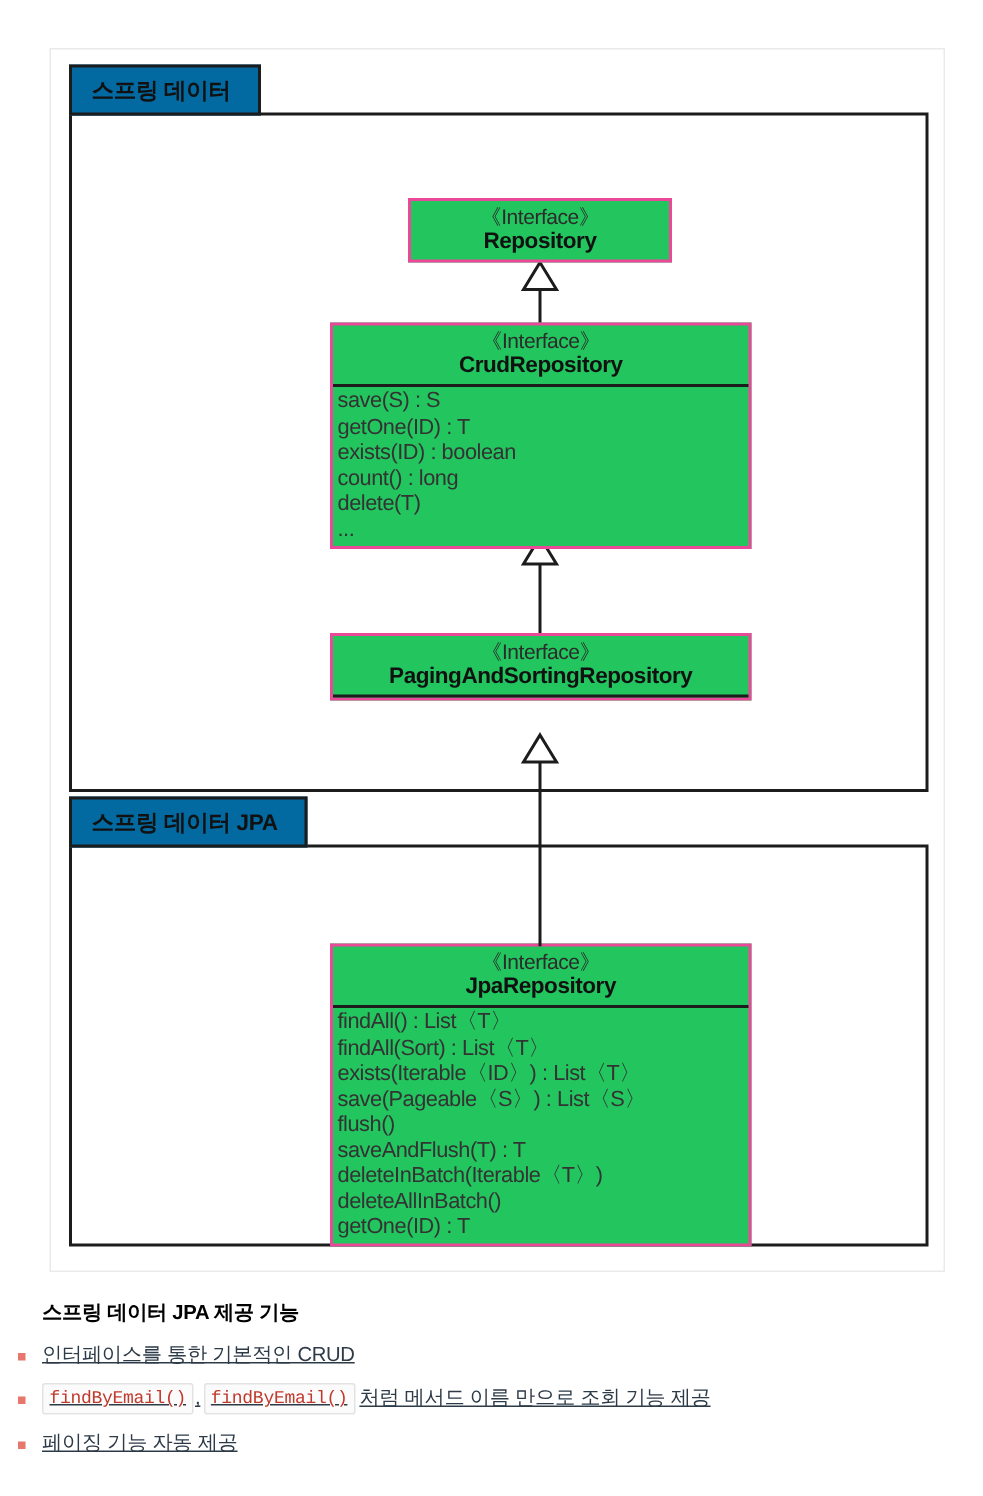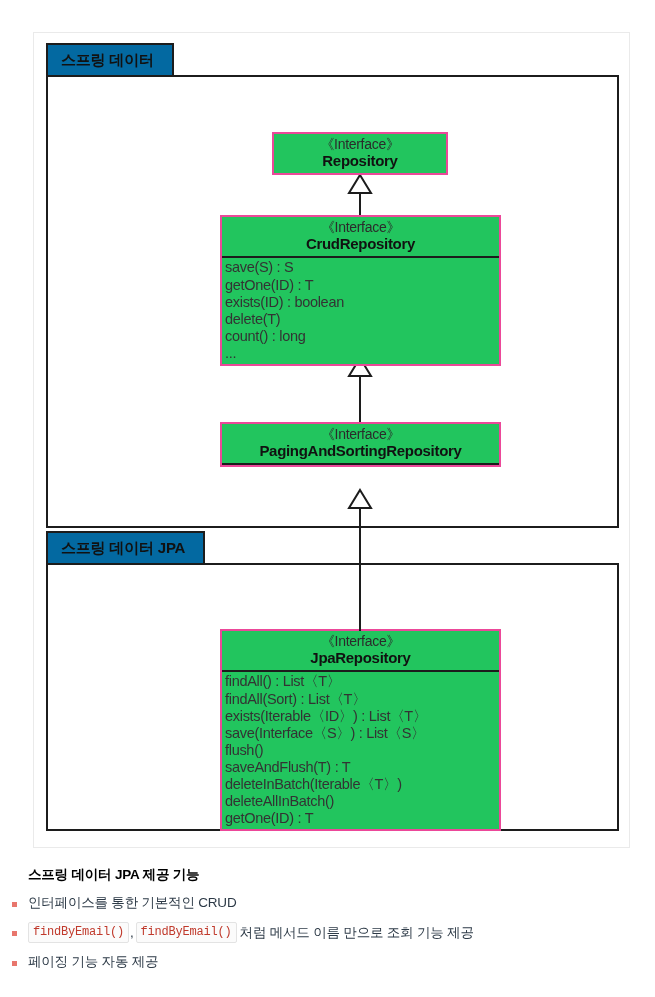--- a/index.html
+++ b/index.html
@@ -143,22 +143,23 @@
   }
   #notes-list > li {
     position: relative;
     margin: 0 0 9px 0;
     padding-left: 28px;
     font-size: 13.5px;
     color: #2d3a47;
     line-height: 1.5;
     letter-spacing: -0.2px;
     display: flex;
-    align-items: flex-end;
+    align-items: flex-start;
     flex-wrap: wrap;
+    text-decoration: underline;
   }
   #notes-list > li::before {
     content: "";
     position: absolute;
     left: 12px;
     top: 9px;
     width: 5px;
     height: 5px;
     background: #e8766d;
   }
@@ -227,22 +228,22 @@
     <div class="uml-class" id="class-crud-repository">
       <div class="uml-head">
         <span class="uml-stereotype">《Interface》</span>
         <span class="uml-name">CrudRepository</span>
       </div>
       <div class="uml-div"></div>
       <div class="uml-members">
         <div>save(S) : S</div>
         <div>getOne(ID) : T</div>
         <div>exists(ID) : boolean</div>
+        <div>count() : long</div>
         <div>delete(T)</div>
-        <div>count() : long</div>
         <div>...</div>
       </div>
     </div>
 
     <div class="uml-class" id="class-paging-sorting">
       <div class="uml-head">
         <span class="uml-stereotype">《Interface》</span>
         <span class="uml-name">PagingAndSortingRepository</span>
       </div>
       <div class="uml-div"></div>
@@ -251,21 +252,21 @@
     <div class="uml-class" id="class-jpa-repository">
       <div class="uml-head">
         <span class="uml-stereotype">《Interface》</span>
         <span class="uml-name">JpaRepository</span>
       </div>
       <div class="uml-div"></div>
       <div class="uml-members">
         <div>findAll() : List〈T〉</div>
         <div>findAll(Sort) : List〈T〉</div>
         <div>exists(Iterable〈ID〉) : List〈T〉</div>
-        <div>save(Interface〈S〉) : List〈S〉</div>
+        <div>save(Pageable〈S〉) : List〈S〉</div>
         <div>flush()</div>
         <div>saveAndFlush(T) : T</div>
         <div>deleteInBatch(Iterable〈T〉)</div>
         <div>deleteAllInBatch()</div>
         <div>getOne(ID) : T</div>
       </div>
     </div>
 
   </div>
 

